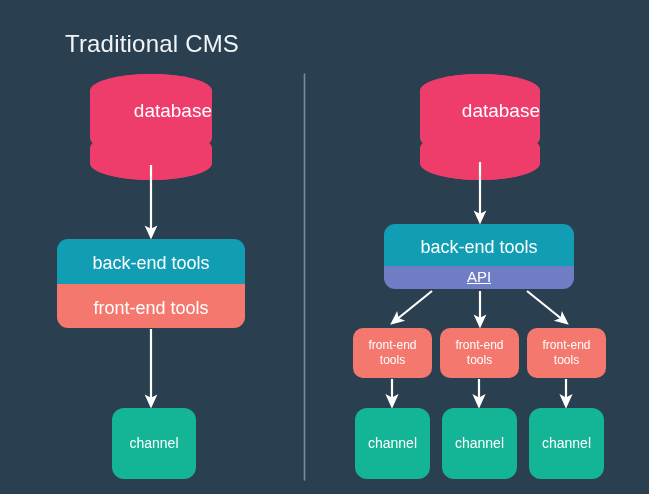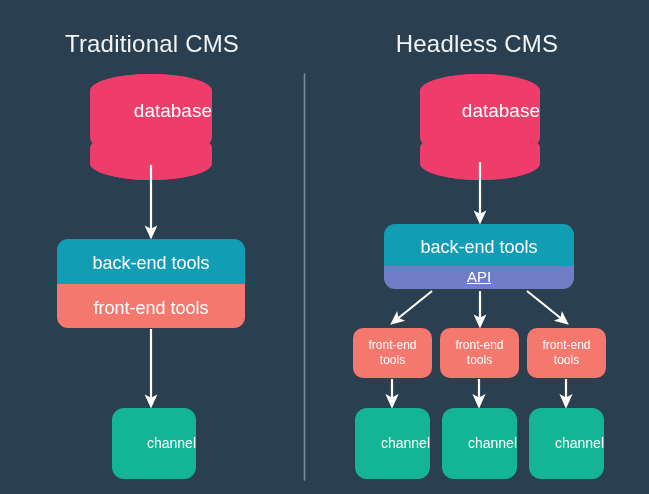--- a/index.html
+++ b/index.html
@@ -53,21 +53,20 @@
     font-size: 15px;
     text-decoration: underline;
   }
   .label-small {
     font-size: 12px;
     white-space: normal;
     line-height: 1.22;
   }
   .label-channel {
     font-size: 14px;
-    text-align: right;
   }
 </style>
 </head>
 <body>
 
 <div id="stage">
 
   <svg id="svg-layer" viewBox="0 0 649 494" xmlns="http://www.w3.org/2000/svg">
     <defs>
       <marker id="arrowhead" markerWidth="7" markerHeight="7" refX="3.2" refY="3.3" orient="auto" markerUnits="strokeWidth">
@@ -125,21 +124,20 @@
     <line x1="479" y1="367" x2="479" y2="389" stroke="#ffffff" stroke-width="2.2" marker-end="url(#arrowhead-sm)"></line>
     <line x1="566" y1="367" x2="566" y2="389" stroke="#ffffff" stroke-width="2.2" marker-end="url(#arrowhead-sm)"></line>
 
     <rect x="355" y="396" width="75" height="71" rx="12" ry="12" fill="#14b596"></rect>
     <rect x="442" y="396" width="75" height="71" rx="12" ry="12" fill="#14b596"></rect>
     <rect x="529" y="396" width="75" height="71" rx="12" ry="12" fill="#14b596"></rect>
   </svg>
 
   <div class="panel-title" style="left:0;top:20px;width:304px;">Traditional CMS</div>
 
-  <div class="panel-title" style="left:305px;top:20px;width:344px;">Headless CMS</div>
 
   <div class="node-label label-db" style="left:90px;top:88px;width:122px;">database</div>
 
   <div class="node-label label-box-lg" style="left:57px;top:241px;width:188px;">back-end tools</div>
 
   <div class="node-label label-box-lg" style="left:57px;top:286px;width:188px;">front-end tools</div>
 
   <div class="node-label label-channel" style="left:112px;top:424px;width:84px;">channel</div>
 
   <div class="node-label label-db" style="left:420px;top:88px;width:120px;">database</div>

